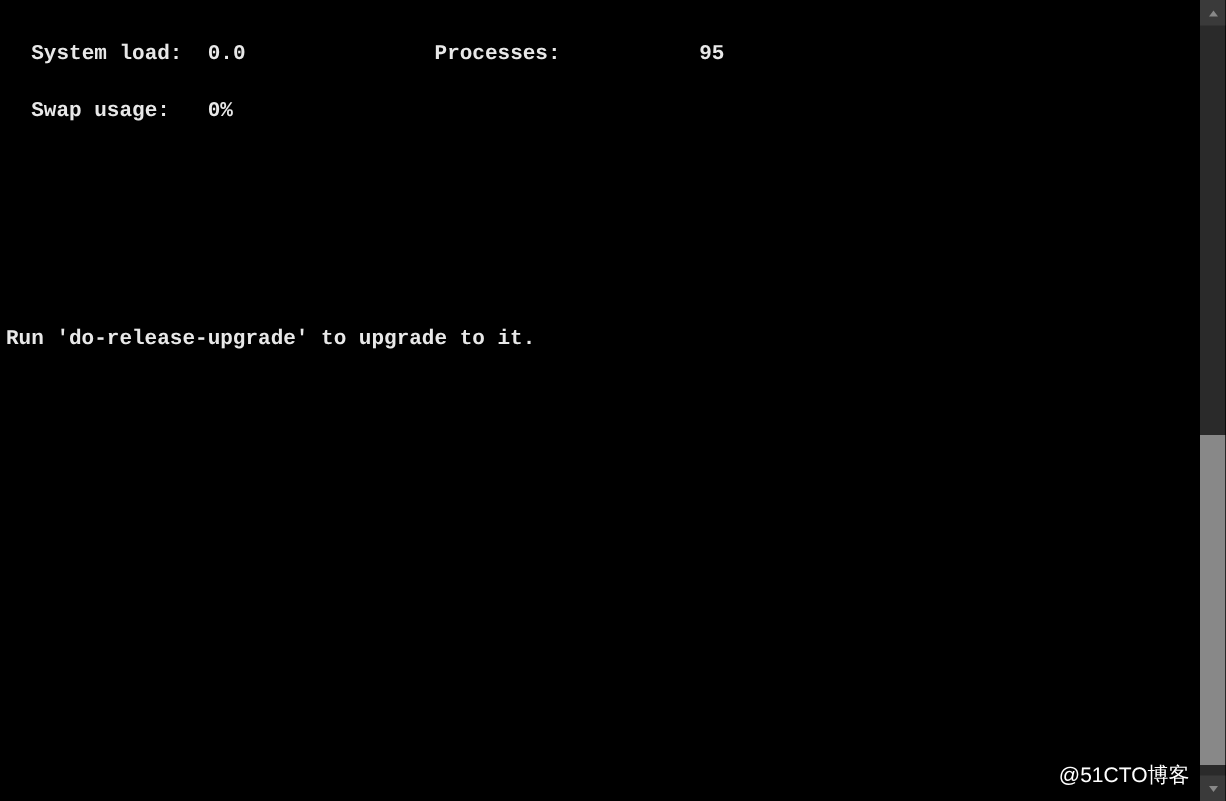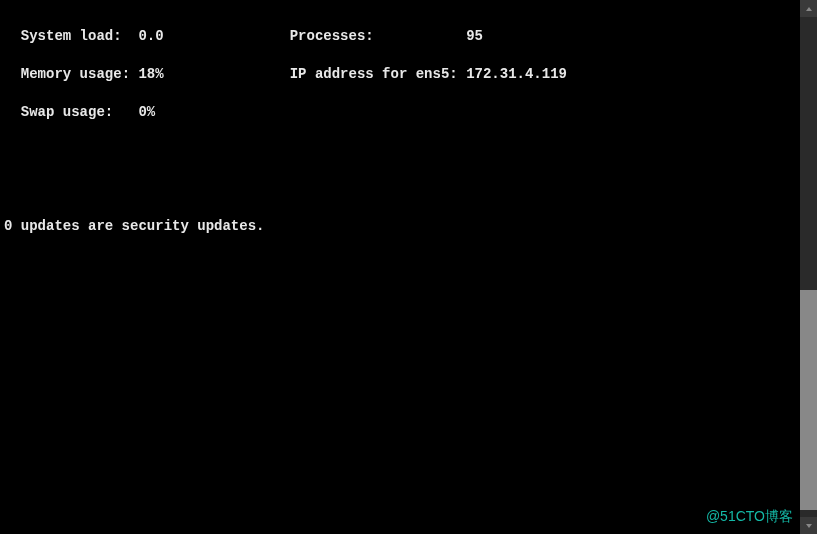--- a/index.html
+++ b/index.html
@@ -61,36 +61,35 @@
       width: 17px;
       background: #888;
       cursor: pointer;
       top: 290px;
       height: 220px;
     }
     .watermark {
       position: absolute;
       bottom: 8px;
       right: 24px;
-      color: #14b8a6;
+      color: #ffffff;
       font-size: 14px;
       font-family: Arial, sans-serif;
     }
   </style>
 </head>
 <body>
 
 <div class="terminal">
 <span class="row">  <span>System load:</span>  <span>0.0</span>               <span>Processes:</span>           <span>95</span></span>
-<span class="row">  <span>Memory usage:</span> <span>18%</span>               <span>IP address for ens5:</span> <span>172.31.4.119</span></span>
 <span class="row">  <span>Swap usage:</span>   <span>0%</span></span>
 <span class="row"> </span>
 <span class="row"> </span>
-<span class="row">0 updates are security updates.</span>
 <span class="row"> </span>
+<span class="row">Run 'do-release-upgrade' to upgrade to it.</span>
 <span class="row"> </span>
 <span class="row"> </span>
 <span class="row"> </span>
 
 
 
 
 
 
 

